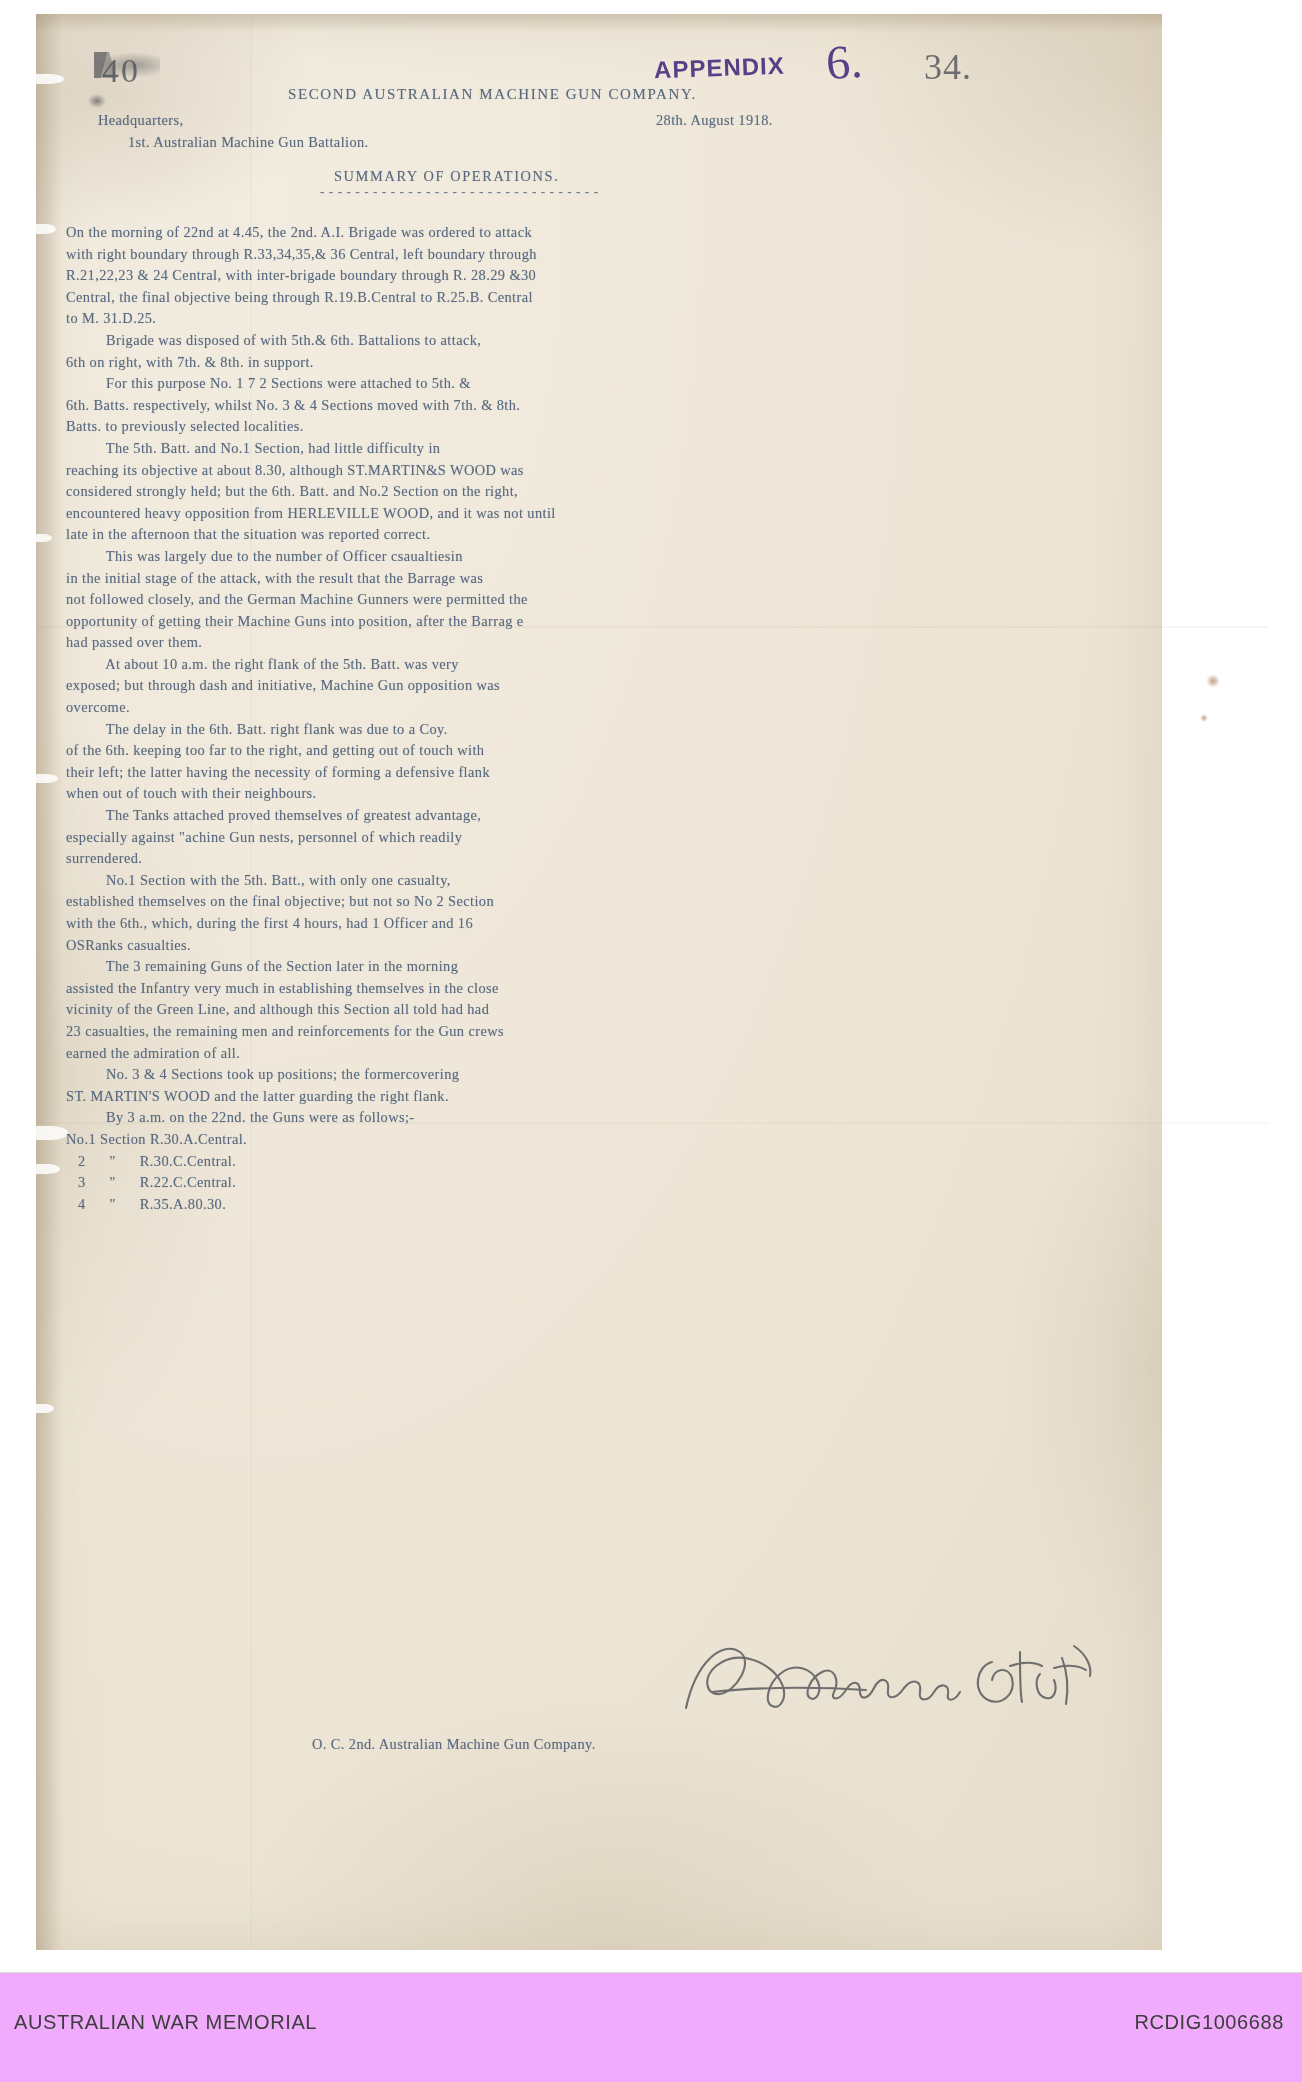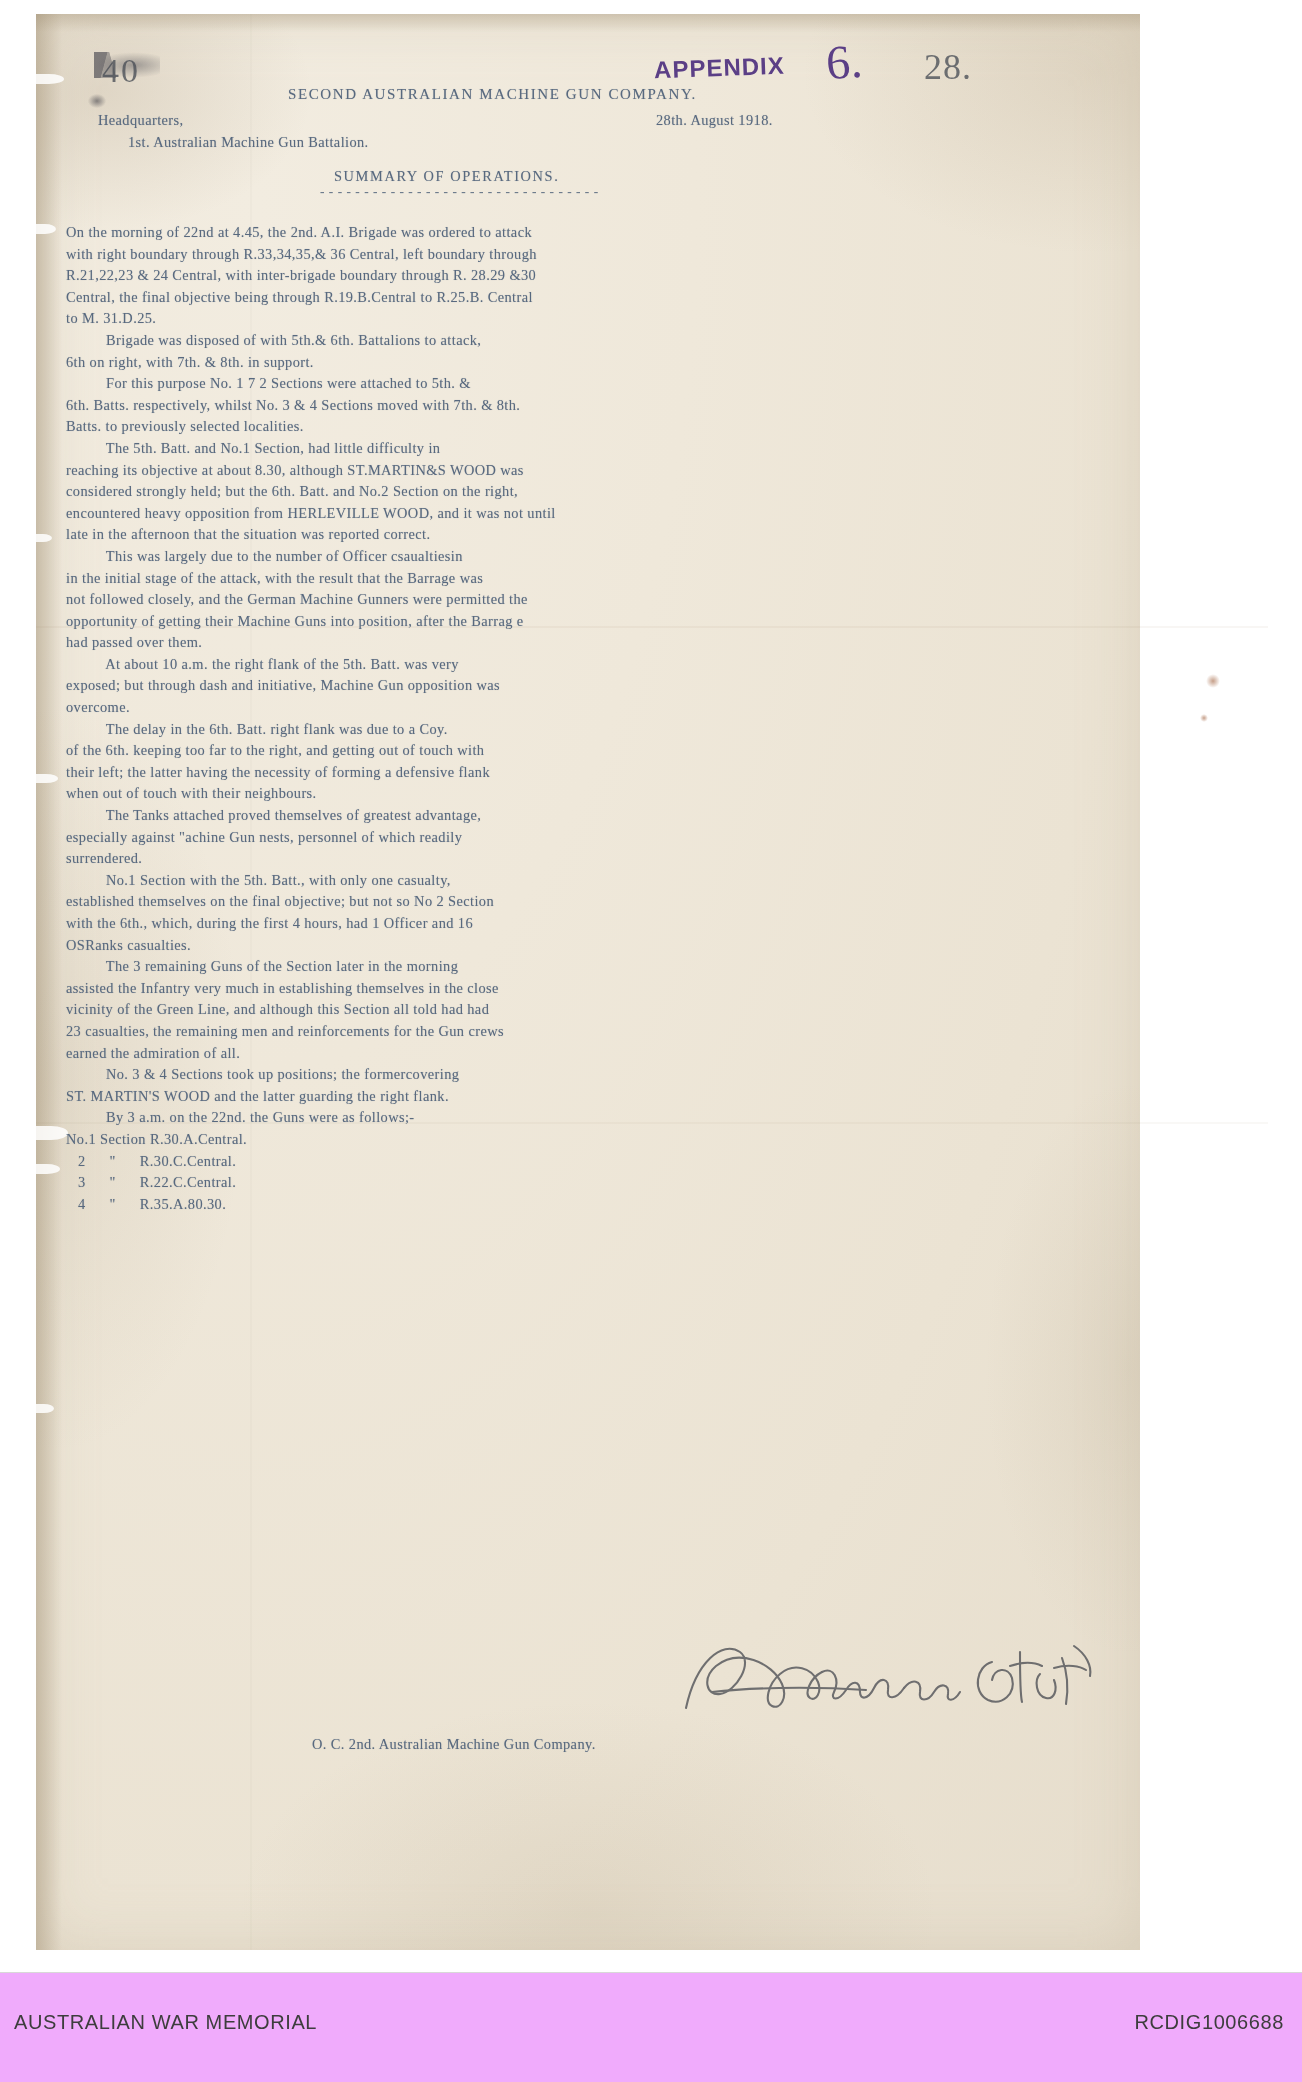--- a/index.html
+++ b/index.html
@@ -28,20 +28,21 @@
   
   #paper {
     position: absolute;
     left: 36px;
     top: 14px;
     width: 1104px;
     height: 1936px;
     background:
       radial-gradient(ellipse at 20% 10%, #f2ece0 0%, #efe8da 35%, #ebe3d3 70%, #e6ddcc 100%);
     box-shadow: inset 0 0 60px rgba(190,175,150,.35);
+    padding-left: 22px;
   }
   
   #paper::before {
     content: "";
     position: absolute;
     inset: 0;
     background:
       radial-gradient(ellipse 300px 200px at 6% 4%, rgba(160,140,110,.22), rgba(160,140,110,0) 70%),
       radial-gradient(ellipse 420px 260px at 96% 3%, rgba(170,150,120,.20), rgba(170,150,120,0) 70%),
       radial-gradient(ellipse 500px 300px at 50% 98%, rgba(175,158,128,.18), rgba(175,158,128,0) 70%),
@@ -210,21 +211,21 @@
 
     <div id="stamp-smudge"></div>
     <div id="stamp-smudge2"></div>
 
     <div class="pencil" style="left:66px; top:38px; font-size:34px; letter-spacing:2px;">40</div>
 
     <div class="ink-purple" style="left:618px; top:40px; font-size:24px; transform:rotate(-2deg);">APPENDIX</div>
 
     <div class="ink-num" style="left:790px; top:20px; font-size:48px; transform:rotate(-4deg);">6.</div>
 
-    <div class="pencil" style="left:888px; top:32px; font-size:36px; letter-spacing:1px;">28.</div>
+    <div class="pencil" style="left:888px; top:32px; font-size:36px; letter-spacing:1px;">34.</div>
 
     <div class="tw" style="left:252px; top:70px; font-size:15px; letter-spacing:1.6px;">SECOND AUSTRALIAN MACHINE GUN COMPANY.</div>
 
     <div class="tw" style="left:62px; top:96px;">Headquarters,</div>
     <div class="tw" style="left:92px; top:118px;text-align:center;">1st. Australian Machine Gun Battalion.</div>
     <div class="tw" style="left:620px; top:96px;">28th. August 1918.</div>
 
     <div class="tw" style="left:298px; top:152px; letter-spacing:1.6px;">SUMMARY OF OPERATIONS.</div>
     <div class="dashline" style="left:282px; top:170px;">--------------------------------</div>
 

